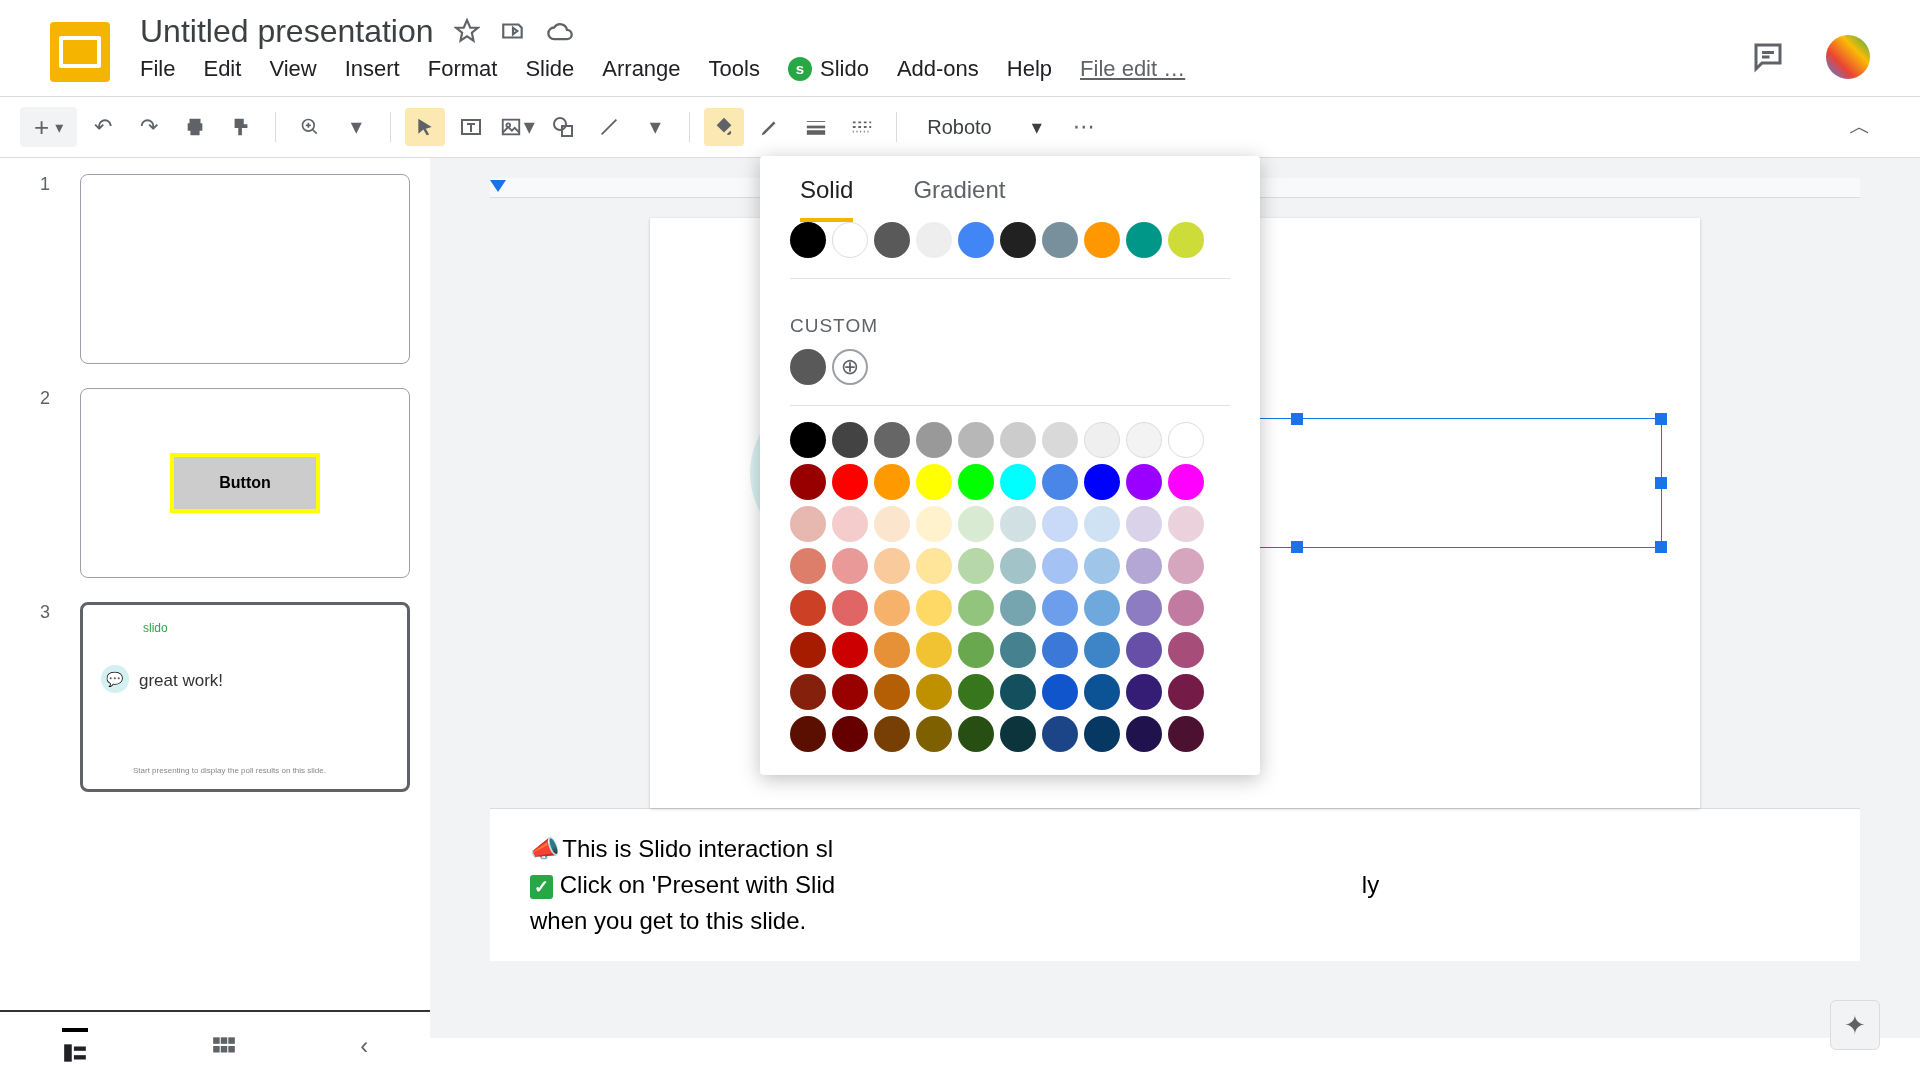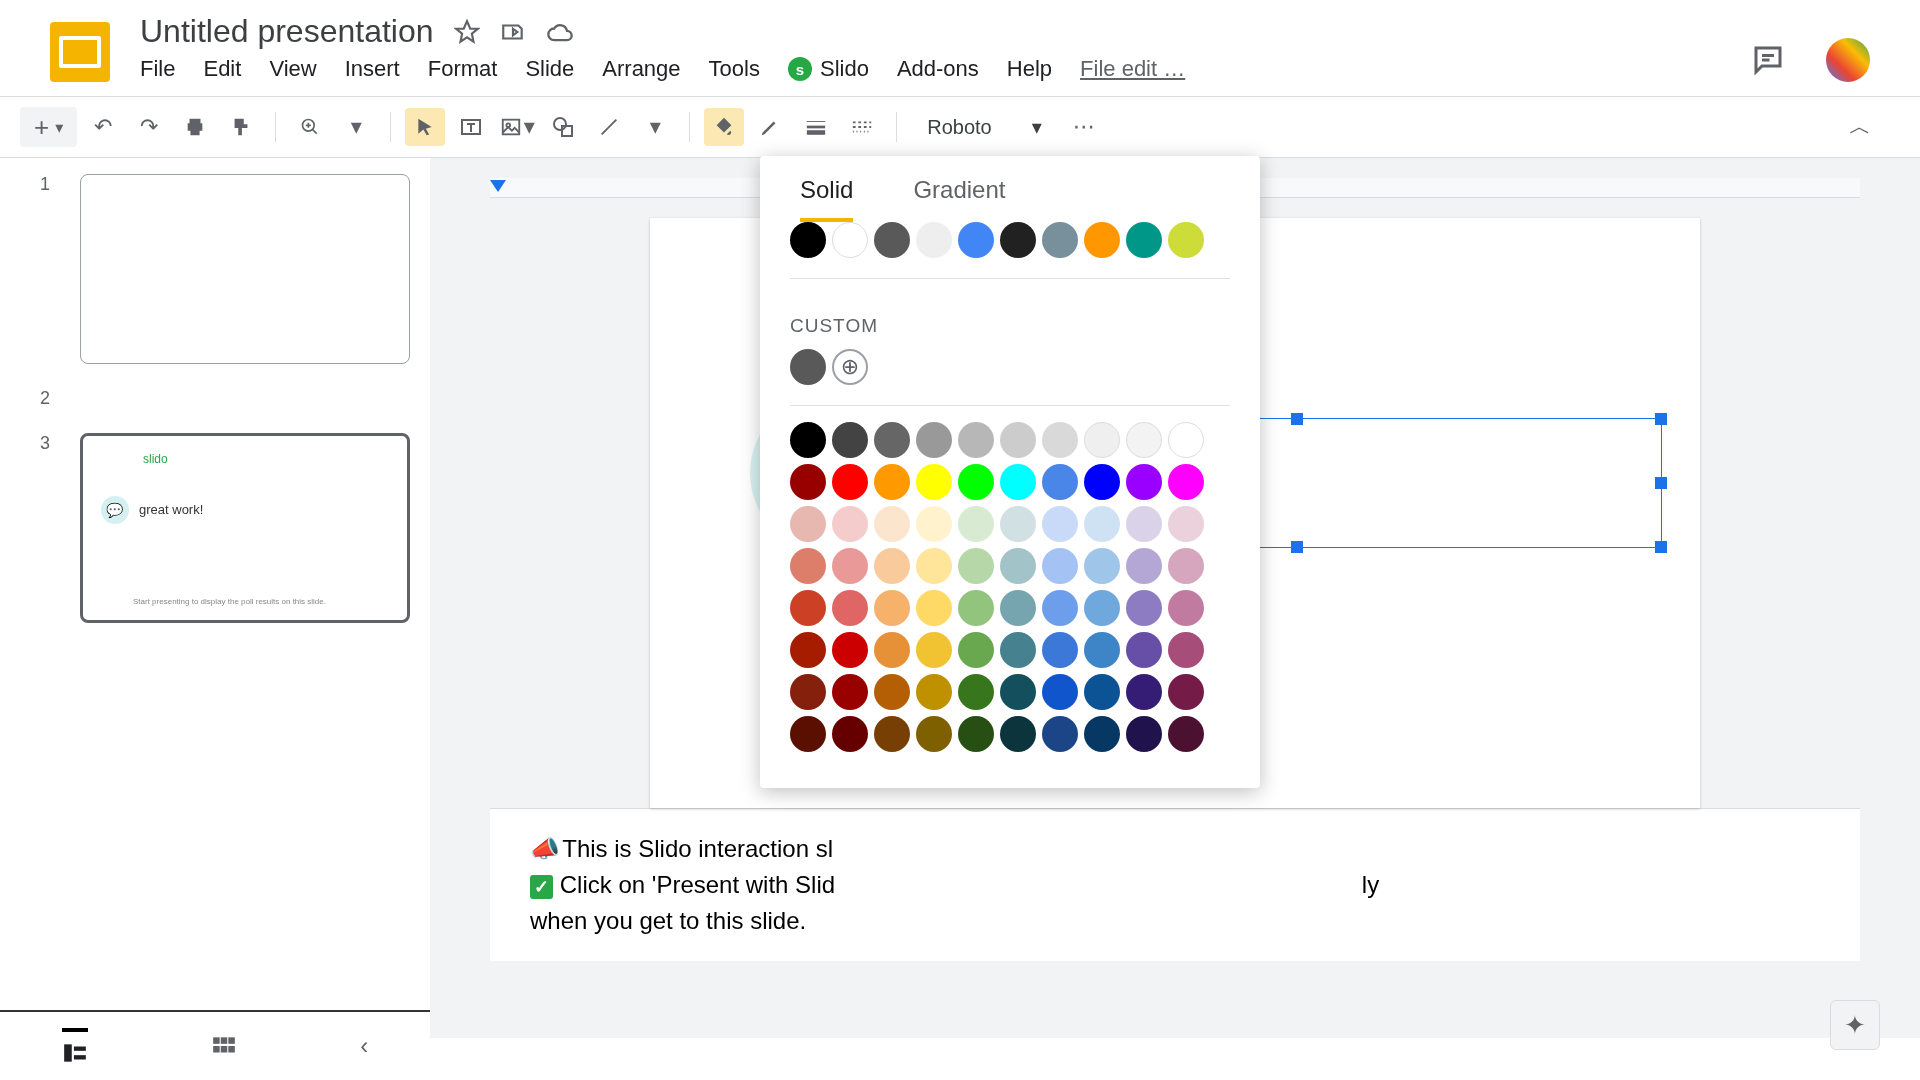--- a/index.html
+++ b/index.html
@@ -1,18 +1,18 @@
 <!DOCTYPE html>
 <html><head>
 <meta charset="utf-8">
 <style>
 * { margin:0; padding:0; box-sizing:border-box; font-family:Arial,sans-serif; }
 body { background:#fff; width:1920px; height:1080px; overflow:hidden; position:relative; }
 
-.header { display:flex; align-items:flex-end; padding:12px 20px 0 20px; }
+.header { display:flex; align-items:center; padding:12px 20px 0 20px; }
 .logo { width:60px; height:60px; margin:10px 30px 0 30px; position:relative; }
 .logo-sq { width:60px; height:60px; background:#f4b400; border-radius:4px; display:flex; align-items:center; justify-content:center; }
 .logo-sq::after { content:""; width:34px; height:24px; border:4px solid #fff; border-radius:2px; }
 .title-area { flex:1; }
 .title-row { display:flex; align-items:center; gap:20px; margin-bottom:6px; }
 .doc-title { font-size:32px; color:#3c4043; font-weight:400; }
 .ti { color:#5f6368; }
 .menu-row { display:flex; align-items:center; gap:28px; font-size:22px; color:#202124; }
 .menu-item { cursor:pointer; }
 .slido-badge { display:inline-flex; align-items:center; gap:8px; }
@@ -35,21 +35,21 @@
 .main { display:flex; height:calc(100% - 200px); }
 .sidebar { width:430px; padding:16px 20px 0 40px; overflow:auto; }
 .thumb-row { display:flex; gap:20px; margin-bottom:24px; }
 .thumb-num { font-size:18px; color:#5f6368; width:20px; }
 .thumb { width:330px; height:190px; border:1px solid #9aa0a6; border-radius:8px; background:#fff; display:flex; align-items:center; justify-content:center; flex-direction:column; }
 .thumb.sel { border:3px solid #5f6368; }
 .thumb2-btn { width:150px; height:60px; background:#ccc; border:4px solid #ff0; display:flex; align-items:center; justify-content:center; font-weight:bold; font-size:16px; }
 .thumb3 { position:relative; }
 .thumb3 .slido-txt { color:#28a745; font-size:12px; position:absolute; top:16px; left:60px; }
 .thumb3 .chat-mini { position:absolute; left:18px; top:60px; width:28px; height:28px; border-radius:50%; background:#d4f0f0; display:flex; align-items:center; justify-content:center; color:#20b2aa; font-size:14px; }
-.thumb3 .gw { position:absolute; left:56px; top:66px; font-size:13px; color:#333; }
+.thumb3 .gw { position:absolute; left:56px; top:66px; font-size:17px; color:#333; }
 .thumb3 .sp { position:absolute; bottom:14px; left:50px; font-size:8px; color:#888; }
 
 .canvas-area { flex:1; background:#f1f3f4; position:relative; padding:20px 60px; }
 .ruler { height:20px; background:#f8f9fa; border-bottom:1px solid #dadce0; margin-bottom:20px; position:relative; }
 .ruler::before,.ruler::after { content:""; position:absolute; top:2px; width:0; height:0; border-left:8px solid transparent; border-right:8px solid transparent; border-top:12px solid #1a73e8; }
 .ruler::before { left:330px; }
 .slide { width:1050px; height:590px; background:#fff; box-shadow:0 1px 3px rgba(0,0,0,.2); margin:0 auto; position:relative; padding:60px; }
 .slido-lbl { color:#28a745; font-weight:bold; font-size:24px; position:absolute; top:74px; left:290px; }
 .chat-bubble { width:160px; height:160px; border-radius:50%; background:#d9f2f2; position:absolute; left:100px; top:175px; display:flex; align-items:center; justify-content:center; }
 .chat-inner { width:90px; height:70px; border:6px solid #20b2aa; border-radius:14px; position:relative; }
@@ -62,21 +62,21 @@
 .g-txt { position:absolute; left:296px; top:238px; font-size:40px; color:#888; font-weight:bold; }
 .info-i { position:absolute; left:300px; bottom:36px; font-size:20px; color:#888; }
 
 .notes { background:#fff; border-top:1px solid #dadce0; padding:22px 40px; font-size:24px; line-height:1.5; }
 .notes .ico { display:inline-block; width:26px; }
 .green-check { color:#fff; background:#28a745; padding:2px 4px; border-radius:3px; font-size:18px; font-weight:bold; }
 
 .bottom-bar { position:absolute; bottom:0; left:0; width:430px; height:70px; display:flex; align-items:center; justify-content:space-around; border-top:2px solid #333; background:#fff; }
 .bottom-bar .sel-tab { border-top:4px solid #000; padding-top:10px; }
 
-.color-popup { position:absolute; left:760px; top:156px; width:500px; background:#fff; box-shadow:0 4px 20px rgba(0,0,0,.25); border-radius:4px; padding-bottom:36px; z-index:100; }
+.color-popup { position:absolute; left:760px; top:156px; width:500px; background:#fff; box-shadow:0 4px 20px rgba(0,0,0,.25); border-radius:4px; padding-bottom:23px; z-index:100; }
 .tabs { display:flex; gap:60px; padding:20px 40px 0 40px; font-size:24px; }
 .tab { padding-bottom:14px; color:#5f6368; cursor:pointer; }
 .tab.active { color:#202124; font-weight:500; border-bottom:4px solid #f4b400; }
 .sec-label { padding:20px 30px 12px 30px; color:#5f6368; font-size:19px; letter-spacing:1px; display:flex; justify-content:space-between; align-items:center; }
 .swatch-row { display:flex; gap:6px; padding:0 30px 16px 30px; flex-wrap:wrap; }
 .sw { width:36px; height:36px; border-radius:50%; cursor:pointer; }
 .sw.bordered { border:1px solid #dadce0; }
 .add-sw { width:36px; height:36px; border-radius:50%; border:2px solid #9aa0a6; display:flex; align-items:center; justify-content:center; color:#5f6368; font-size:22px; cursor:pointer; }
 .hr { height:1px; background:#e0e0e0; margin:4px 30px 16px 30px; }
 .grid { display:grid; grid-template-columns:repeat(10,36px); gap:6px; padding:0 30px; }
@@ -233,20 +233,23 @@
 </div>
 
 <div class="main">
   <div class="sidebar">
     <div class="thumb-row">
       <span class="thumb-num">1</span>
       <div class="thumb"></div>
     </div>
     <div class="thumb-row">
       <span class="thumb-num">2</span>
+      <div class="thumb">
+        <div class="thumb2-btn">Button</div>
+      </div>
     </div>
     <div class="thumb-row">
       <span class="thumb-num">3</span>
       <div class="thumb sel thumb3" style="position:relative">
         <span class="slido-txt">slido</span>
         <span class="chat-mini">💬</span>
         <span class="gw">great work!</span>
         <span class="sp">Start presenting to display the poll results on this slide.</span>
       </div>
     </div>

